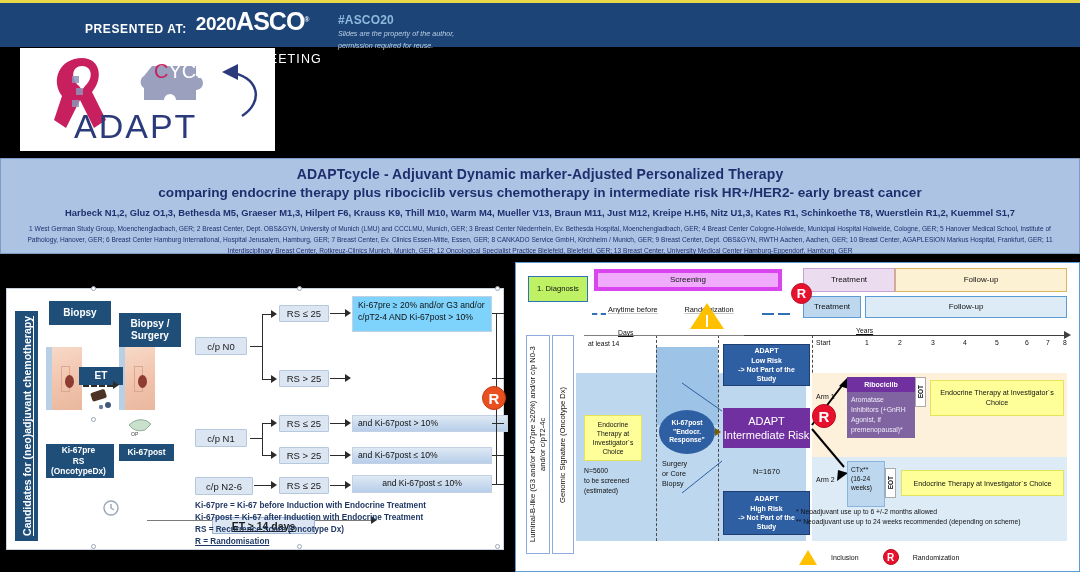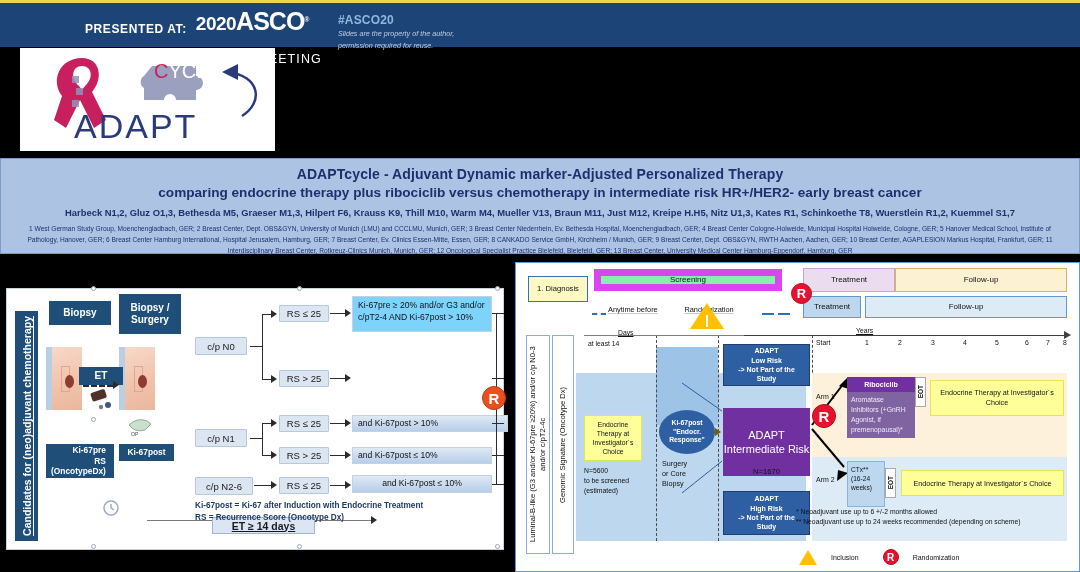--- a/index.html
+++ b/index.html
@@ -66,21 +66,21 @@
     writing-mode: vertical-rl; transform: rotate(180deg);
     font-size: 10.5px; font-weight: bold; white-space: nowrap;
     text-decoration: underline;
   }
   .navy-box {
     position: absolute; background: #1f4e79; color: #ffffff;
     font-size: 10px; font-weight: bold; display: flex;
     align-items: center; justify-content: center; text-align: center;
     line-height: 1.25;
   }
-  .navy-box.lft { justify-content: flex-start; text-align: right; padding-left: 5px; }
+  .navy-box.lft { justify-content: flex-start; text-align: center; padding-left: 5px; }
   .body-img {
     position: absolute; background: linear-gradient(160deg,#f7d9c9 0%,#f2c3ab 55%,#e8b79e 100%);
     border-left: 6px solid #b9cfe4;
   }
   .body-img::after {
     content: ""; position: absolute; left: 42%; top: 45%;
     width: 9px; height: 13px; background: #8e3b32; border-radius: 50%;
   }
   .body-img .rect { position: absolute; left: 30%; top: 30%; width: 30%; height: 42%; border: 1px solid #d7a892; }
   .arr-dash {
@@ -120,22 +120,22 @@
 
   
   #right-panel {
     position: absolute; left: 515px; top: 262px; width: 565px; height: 310px;
     background: #ffffff; border: 1px solid #5b9bd5;
   }
   .rbox {
     position: absolute; display: flex; align-items: center; justify-content: center;
     text-align: center; line-height: 1.25;
   }
-  #diag-box { left: 12px; top: 13px; width: 60px; height: 26px; border: 1px solid #2e74b5; font-size: 7.6px; color: #111; background: #fef9c3; }
-  #screening-box { left: 78px; top: 6px; width: 188px; height: 22px; background: #86efac; border: 7px solid #d946ef; font-size: 8px; color: #111; }
+  #diag-box { left: 12px; top: 13px; width: 60px; height: 26px; border: 1px solid #2e74b5; font-size: 7.6px; color: #111; background: #bef264; }
+  #screening-box { left: 78px; top: 6px; width: 188px; height: 22px; background: #f0abfc; border: 4px solid #d946ef; font-size: 8px; color: #111; }
   #trt-pink { left: 287px; top: 5px; width: 92px; height: 24px; background: #ebdcf0; border: 1px solid #c8a2d6; font-size: 8px; color: #111; }
   #fu-yellow { left: 379px; top: 5px; width: 172px; height: 24px; background: #fdf1d3; border: 1px solid #dbb45e; font-size: 8px; color: #111; }
   #trt-blue { left: 287px; top: 33px; width: 58px; height: 22px; background: #bdd7ee; border: 1px solid #5b9bd5; font-size: 8px; color: #111; }
   #fu-blue { left: 349px; top: 33px; width: 202px; height: 22px; background: #ddebf7; border: 1px solid #5b9bd5; font-size: 8px; color: #111; }
   #anytime-txt { position: absolute; left: 92px; top: 42px; font-size: 7.4px; color: #111; }
   #anytime-txt span { text-decoration: underline; text-decoration-color: #c9c9c9; }
   .dashline { position: absolute; height: 0; border-top: 2px dashed #2e74b5; }
   #tri-incl { position: absolute; left: 174px; top: 40px; width: 0; height: 0;
     border-left: 17px solid transparent; border-right: 17px solid transparent; border-bottom: 26px solid #ffc000; }
   #tri-bar { position: absolute; left: 190px; top: 52px; width: 2px; height: 12px; background: #ffffff; }
@@ -161,21 +161,21 @@
 
   #endo-yellow { position: absolute; left: 68px; top: 152px; width: 58px; height: 46px; background: #ffff99; border:1px solid #e4e45b; font-size:6.8px; color:#111; display:flex; align-items:center; justify-content:center; text-align:center; line-height:1.35; }
   #n5600 { position: absolute; left: 68px; top: 203px; font-size: 6.8px; color: #111; line-height: 1.45; }
 
   #ki67-ellipse { position: absolute; left: 143px; top: 147px; width: 56px; height: 44px;
     background: #2e5fa3; border-radius: 50%; color: #fff; font-size: 6.8px; font-weight: bold;
     display: flex; align-items: center; justify-content: center; text-align: center; line-height: 1.3; }
   #surg-txt { position: absolute; left: 146px; top: 196px; font-size: 7.2px; color: #111; line-height: 1.4; }
 
   #adapt-low { position: absolute; left: 207px; top: 81px; width: 87px; height: 42px; background: #2e5fa3; border:1px solid #1f3f73; color:#fff; font-size:7px; font-weight:bold; display:flex; align-items:center; justify-content:center; text-align:center; line-height:1.35; }
-  #adapt-int { position: absolute; left: 207px; top: 145px; width: 87px; height: 68px; background: #7030a0; color:#fff; font-size:11px; display:flex; align-items:center; justify-content:center; text-align:center; line-height:1.3; }
+  #adapt-int { position: absolute; left: 207px; top: 145px; width: 87px; height: 40px; background: #7030a0; color:#fff; font-size:11px; display:flex; align-items:center; justify-content:center; text-align:center; line-height:1.3; }
   #n1670 { position: absolute; left: 207px; top: 204px; width: 87px; text-align:center; font-size:7.6px; color:#111; }
   #adapt-high { position: absolute; left: 207px; top: 228px; width: 87px; height: 44px; background: #2e5fa3; border:1px solid #1f3f73; color:#fff; font-size:7px; font-weight:bold; display:flex; align-items:center; justify-content:center; text-align:center; line-height:1.35; }
 
   #arm1-band { position: absolute; left: 296px; top: 110px; width: 255px; height: 84px; background: #fdf1dc; }
   #arm2-band { position: absolute; left: 296px; top: 194px; width: 255px; height: 84px; background: #ddebf7; }
   #arm1-lbl { position: absolute; left: 300px; top: 130px; font-size: 7px; color: #111; }
   #arm2-lbl { position: absolute; left: 300px; top: 213px; font-size: 7px; color: #111; }
   #R-rand { left: 296px; top: 141px; width: 24px; height: 24px; font-size: 15px; }
 
   #ribo-box { position: absolute; left: 331px; top: 114px; width: 68px; height: 15px; background: #7030a0; color:#fff; font-size:7px; font-weight:bold; display:flex; align-items:center; justify-content:center; }
@@ -251,21 +251,21 @@
   <div class="hdl" style="left:488px;top:128px"></div>
   <div class="hdl" style="left:84px;top:255px"></div>
   <div class="hdl" style="left:290px;top:255px"></div>
   <div class="hdl" style="left:488px;top:255px"></div>
 
   <div id="vert-bar">
     <span>Candidates for (neo)adjuvant chemotherapy</span>
   </div>
 
   <div class="navy-box" style="left:42px;top:12px;width:62px;height:24px">Biopsy</div>
-  <div class="navy-box" style="left:112px;top:5px;width:62px;height:40px;white-space:pre-line">Biopsy /
+  <div class="navy-box" style="left:112px;top:24px;width:62px;height:34px;white-space:pre-line">Biopsy /
 Surgery</div>
 
   <div class="body-img" style="left:39px;top:58px;width:36px;height:63px">
       <div class="rect"></div>
     </div>
   <div class="body-img" style="left:112px;top:58px;width:36px;height:63px">
       <div class="rect"></div>
     </div>
 
   <div class="navy-box" style="left:72px;top:78px;width:44px;height:18px">ET</div>
@@ -353,22 +353,24 @@
   <div class="line" style="left:485px;top:24px;width:12px;height:1px"></div>
   <div class="line" style="left:485px;top:89px;width:12px;height:1px"></div>
   <div class="line" style="left:485px;top:134px;width:12px;height:1px"></div>
   <div class="line" style="left:485px;top:166px;width:12px;height:1px"></div>
   <div class="line" style="left:485px;top:195px;width:12px;height:1px"></div>
   <div class="line" style="left:489px;top:24px;width:1px;height:172px"></div>
 
   <div class="rnd-badge" style="left:475px;top:97px;width:24px;height:24px;font-size:15px">R</div>
 
   <div id="legend-left">
+    <div>Ki-67pre = Ki-67 before Induction with Endocrine Treatment</div>
     <div>Ki-67post = Ki-67 after Induction with Endocrine Treatment</div>
     <div>RS = Recurrence Score (Oncotype Dx)</div>
+    <div class="ul">R = Randomisation</div>
   </div>
 </div>
 
 <div id="right-panel">
 
   <div class="rbox" id="diag-box">1. Diagnosis</div>
   <div class="rbox" id="screening-box">Screening</div>
   <div class="rbox" id="trt-pink">Treatment</div>
   <div class="rbox" id="fu-yellow">Follow-up</div>
   <div class="rbox" id="trt-blue">Treatment</div>

